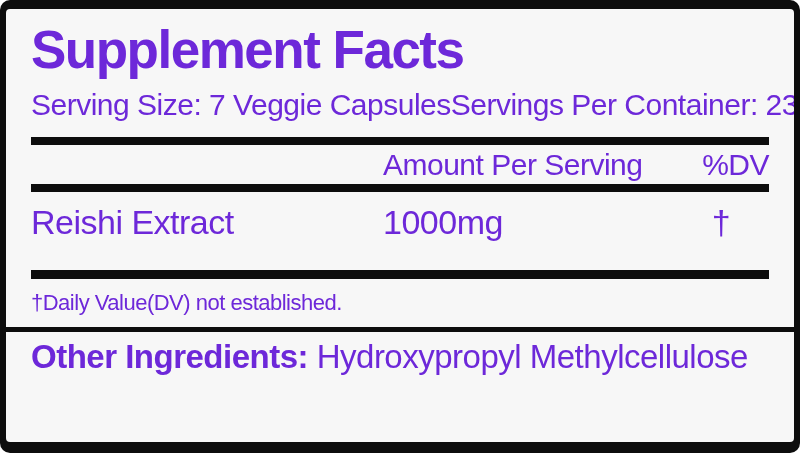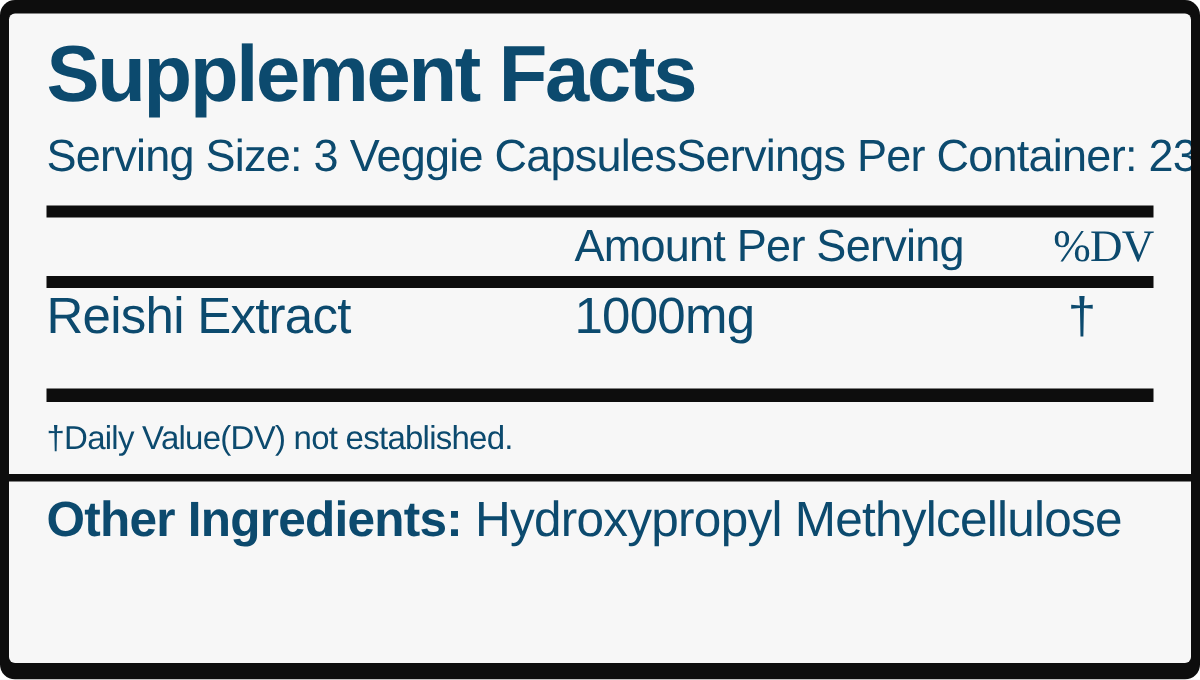--- a/index.html
+++ b/index.html
@@ -19,21 +19,21 @@
     border-radius: 10px;
   }
   .inner {
     box-sizing: border-box;
     width: 100%;
     height: 100%;
     background: #f7f7f7;
     border-radius: 4px;
     display: flex;
     flex-direction: column;
-    color: #0c4a6e;
+    color: #6d28d9;
     overflow: hidden;
   }
   .content {
     padding: 0 25px;
   }
   .title {
     font-size: 53px;
     font-weight: bold;
     letter-spacing: -1.5px;
     line-height: 1.05;
@@ -56,25 +56,26 @@
     display: grid;
     grid-template-columns: 1fr 290px 96px;
     align-items: baseline;
   }
   .header-row {
     font-size: 30px;
     letter-spacing: -0.5px;
     padding: 3px 0 2px 0;
   }
   .amount-cell { text-align: left; }
-  .dv-cell { text-align: right; font-family: Liberation Serif, serif; }
+  .dv-cell { text-align: right; }
   .bar-under-header { margin-top: 0; }
   .ingredient-row {
     font-size: 34px;
     letter-spacing: -0.5px;
+    margin-top: 11px;
   }
   .dv-sym { text-align: center; }
   .subline {
     font-size: 30px;
     letter-spacing: -0.5px;
     margin-top: 5px;
     white-space: nowrap;
   }
   .latin-italic {
     font-style: italic;
@@ -104,21 +105,21 @@
 <body>
 
 <div class="label">
   <div class="inner">
 
     <div class="content">
 
       <div class="title">Supplement Facts</div>
 
       <div class="serving-row">
-        <span>Serving Size: 3 Veggie Capsules</span>
+        <span>Serving Size: 7 Veggie Capsules</span>
         <span>Servings Per Container: 23</span>
       </div>
 
       <div class="bar"></div>
 
       <div class="cols header-row">
         <span></span>
         <span class="amount-cell">Amount Per Serving</span>
         <span class="dv-cell">%DV</span>
       </div>

